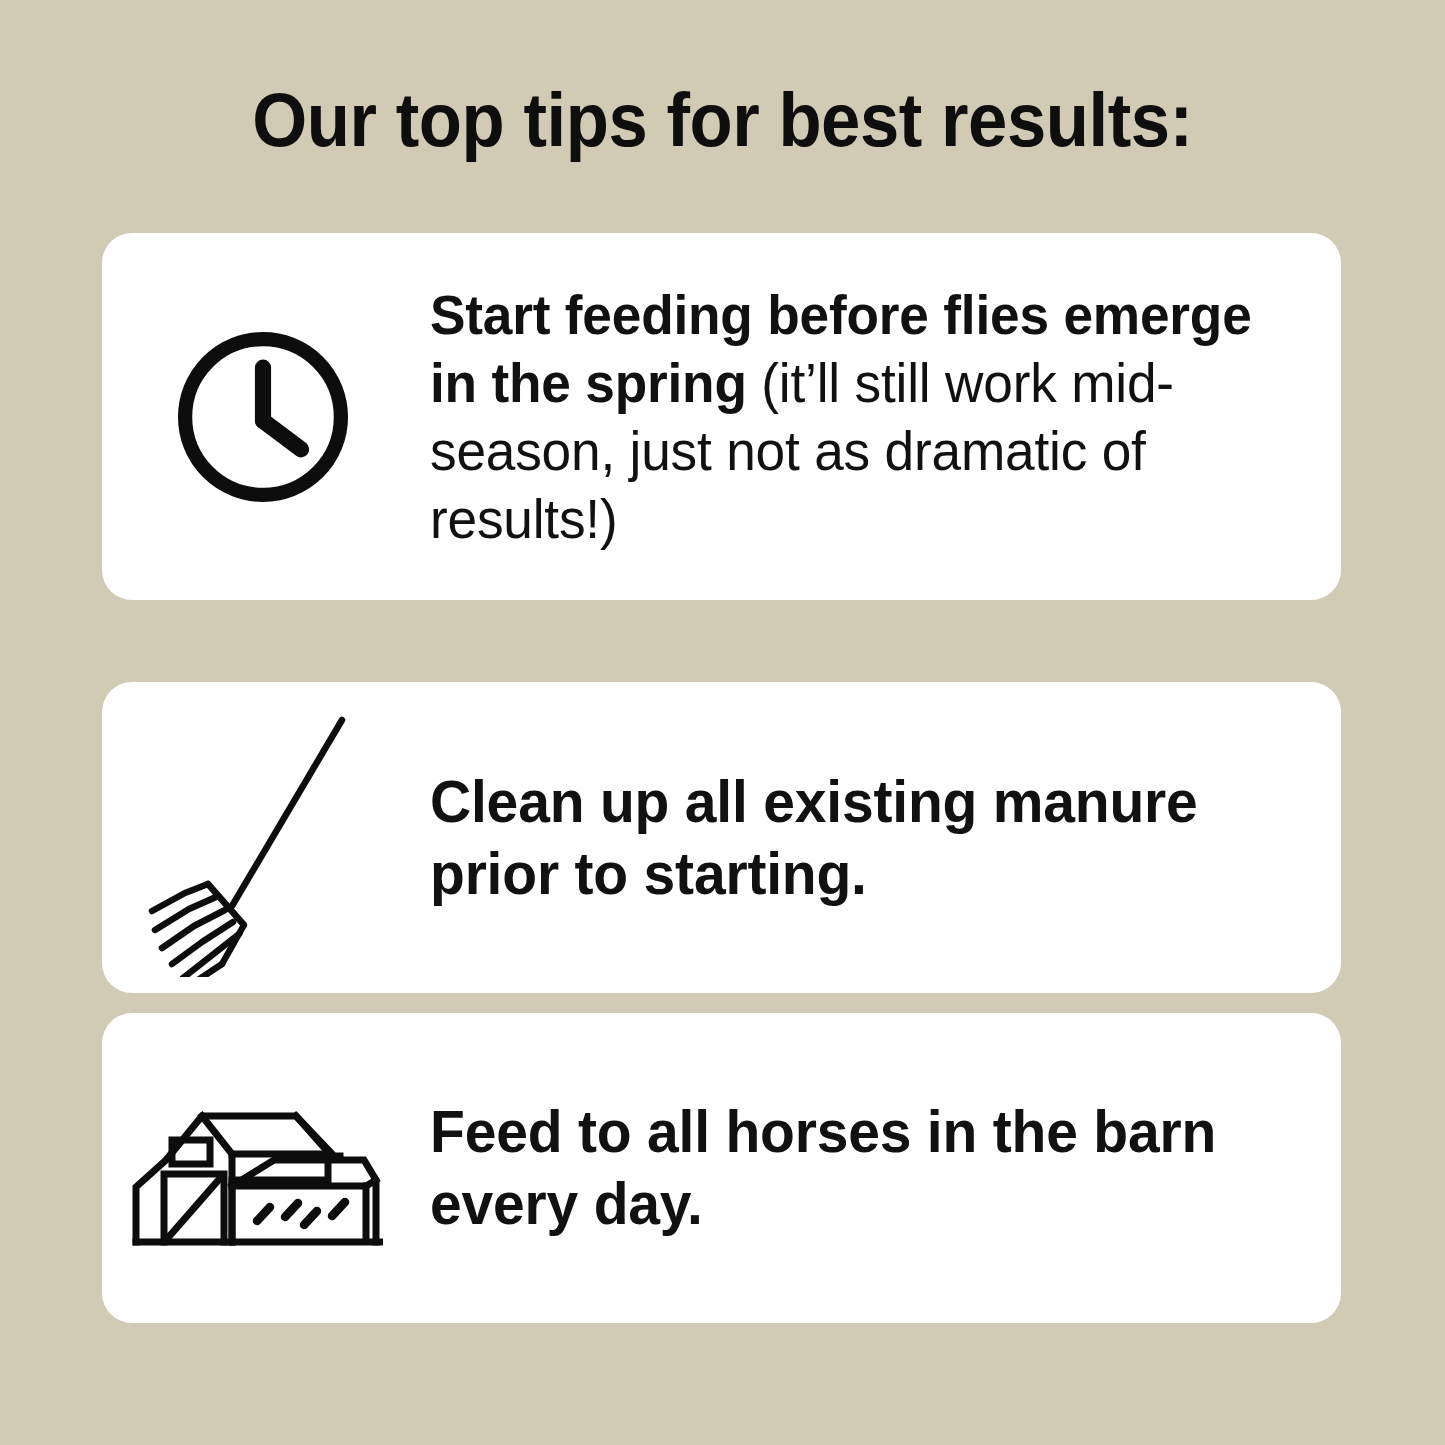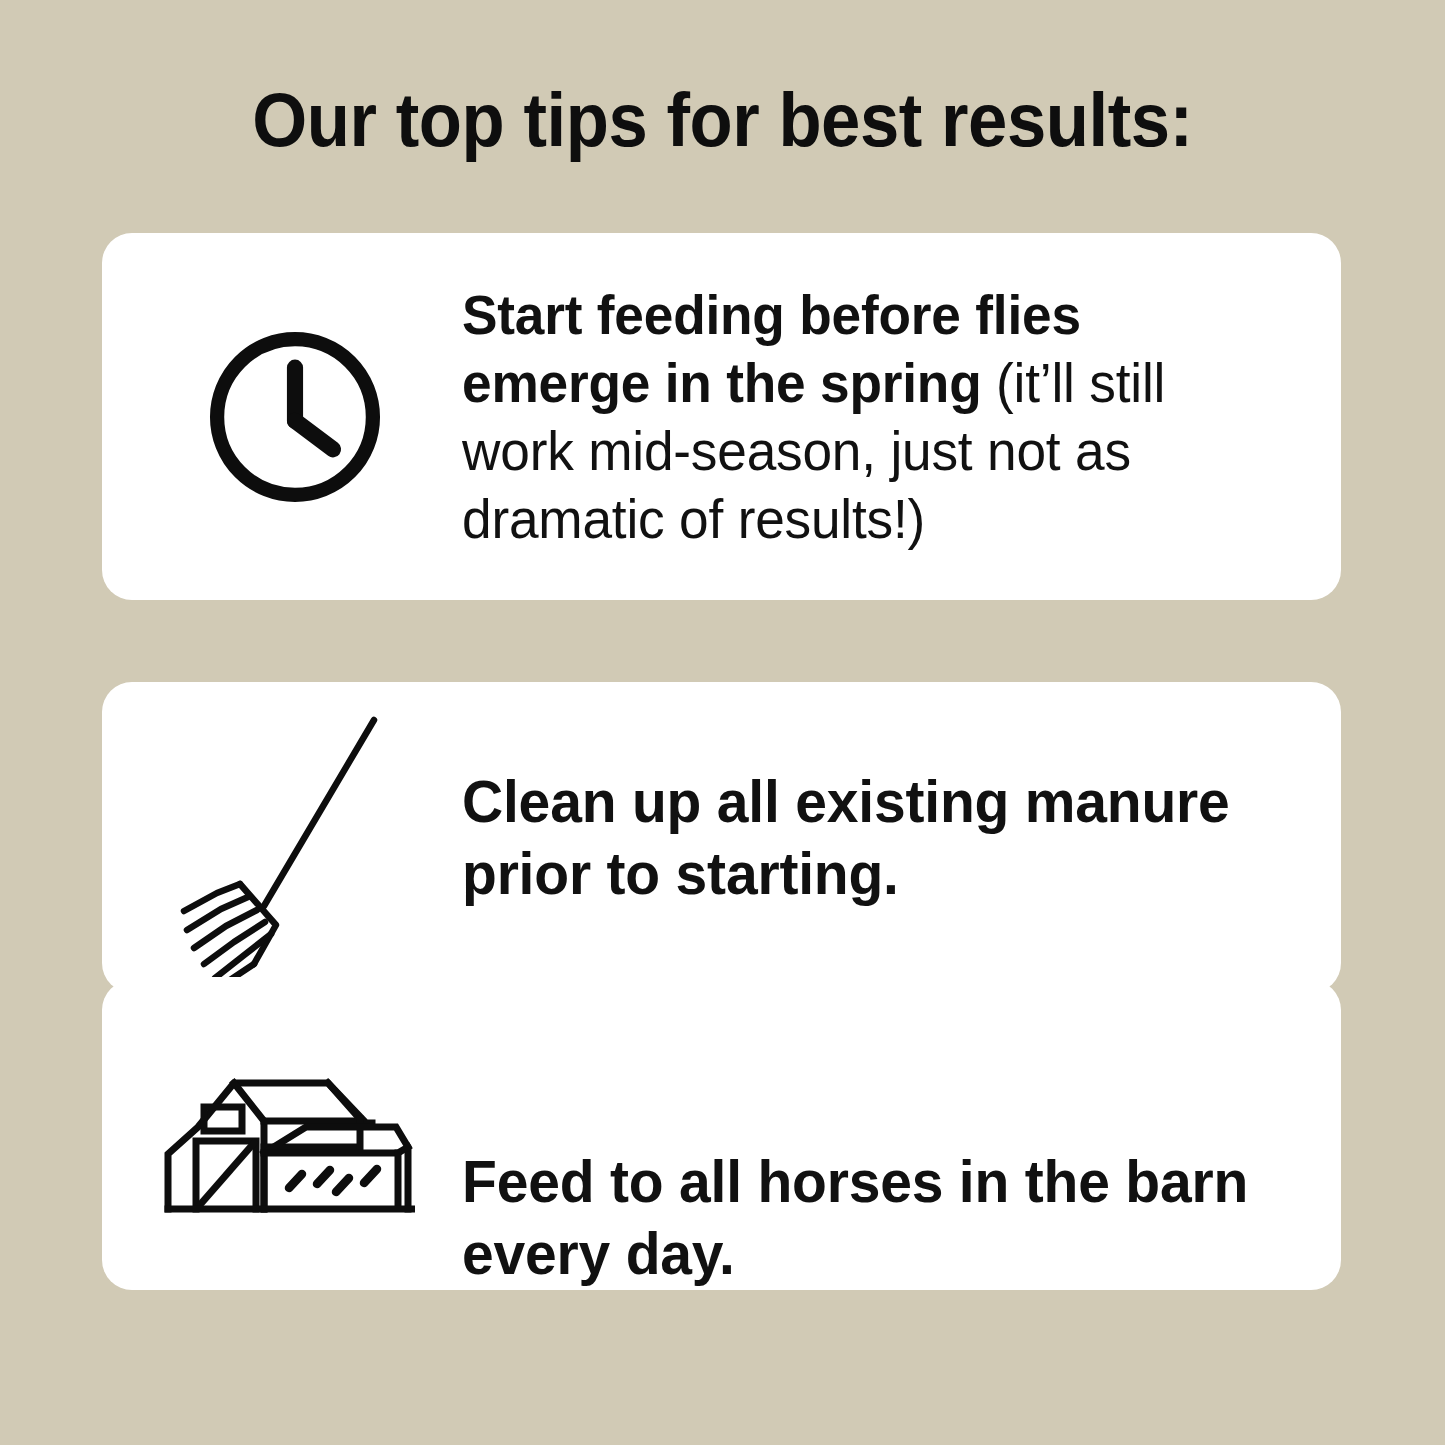--- a/index.html
+++ b/index.html
@@ -42,25 +42,24 @@
   .card {
     position: absolute;
     left: 102px;
     width: 1239px;
     background: #ffffff;
     border-radius: 30px;
     box-sizing: border-box;
     display: flex;
     flex-direction: row;
     align-items: center;
-    padding-left: 32px;
   }
   .card-1 { top: 233px;  height: 367px; }
   .card-2 { top: 682px;  height: 311px; }
-  .card-3 { top: 980px; height: 310px; align-items: flex-end; }
+  .card-3 { top: 1013px; height: 310px; }
 
   .icon-slot {
     flex: 0 0 328px;
     height: 100%;
     position: relative;
     display: flex;
     align-items: center;
     justify-content: center;
   }
   .card-1 .icon-slot { justify-content: center; }

